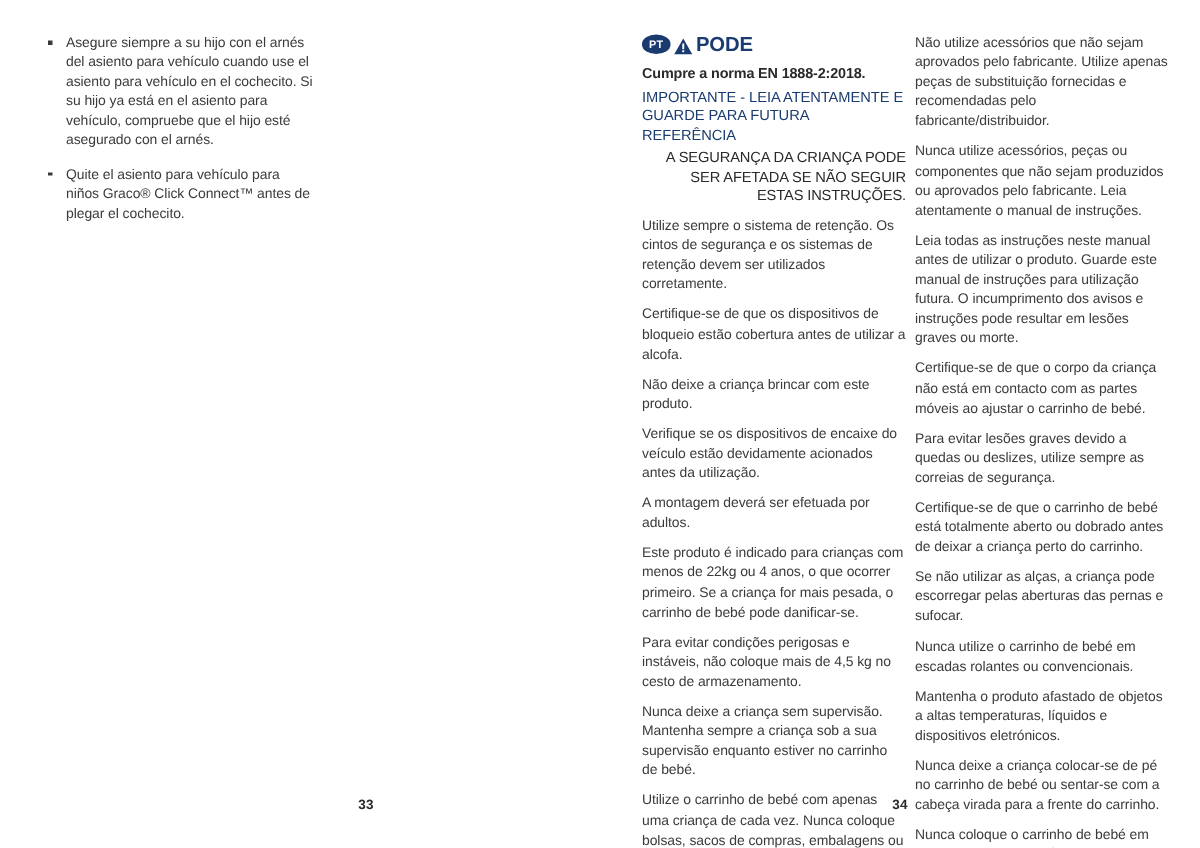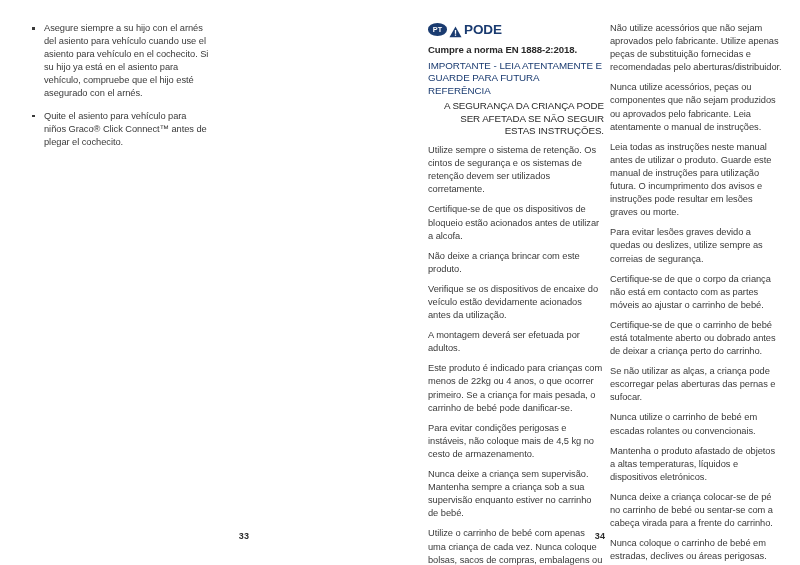--- a/index.html
+++ b/index.html
@@ -193,36 +193,36 @@
         </svg>
       </span>
       <span class="warn-word">PODE</span>
     </div>
 
     <p class="norm-line">Cumpre a norma EN 1888-2:2018.</p>
     <p class="heading-blue">IMPORTANTE - LEIA ATENTAMENTE E GUARDE PARA FUTURA REFERÊNCIA</p>
     <p class="heading-dark">A SEGURANÇA DA CRIANÇA PODE SER AFETADA SE NÃO SEGUIR ESTAS INSTRUÇÕES.</p>
 
     <p>Utilize sempre o sistema de retenção. Os cintos de segurança e os sistemas de retenção devem ser utilizados corretamente.</p>
-    <p>Certifique-se de que os dispositivos de bloqueio estão acionados antes de utilizar a alcofa.</p>
+    <p>Certifique-se de que os dispositivos de bloqueio estão cobertura antes de utilizar a alcofa.</p>
     <p>Não deixe a criança brincar com este produto.</p>
     <p>Verifique se os dispositivos de encaixe do veículo estão devidamente acionados antes da utilização.</p>
     <p>A montagem deverá ser efetuada por adultos.</p>
     <p>Este produto é indicado para crianças com menos de 22kg ou 4 anos, o que ocorrer primeiro. Se a criança for mais pesada, o carrinho de bebé pode danificar-se.</p>
     <p>Para evitar condições perigosas e instáveis, não coloque mais de 4,5 kg no cesto de armazenamento.</p>
     <p>Nunca deixe a criança sem supervisão. Mantenha sempre a criança sob a sua supervisão enquanto estiver no carrinho de bebé.</p>
     <p>Utilize o carrinho de bebé com apenas uma criança de cada vez. Nunca coloque bolsas, sacos de compras, embalagens ou acessórios na pega ou cobertura.</p>
   </div>
 
   <div class="col col-right">
-    <p>Não utilize acessórios que não sejam aprovados pelo fabricante. Utilize apenas peças de substituição fornecidas e recomendadas pelo aberturas/distribuidor.</p>
+    <p>Não utilize acessórios que não sejam aprovados pelo fabricante. Utilize apenas peças de substituição fornecidas e recomendadas pelo fabricante/distribuidor.</p>
     <p>Nunca utilize acessórios, peças ou componentes que não sejam produzidos ou aprovados pelo fabricante. Leia atentamente o manual de instruções.</p>
     <p>Leia todas as instruções neste manual antes de utilizar o produto. Guarde este manual de instruções para utilização futura. O incumprimento dos avisos e instruções pode resultar em lesões graves ou morte.</p>
+    <p>Certifique-se de que o corpo da criança não está em contacto com as partes móveis ao ajustar o carrinho de bebé.</p>
     <p>Para evitar lesões graves devido a quedas ou deslizes, utilize sempre as correias de segurança.</p>
-    <p>Certifique-se de que o corpo da criança não está em contacto com as partes móveis ao ajustar o carrinho de bebé.</p>
     <p>Certifique-se de que o carrinho de bebé está totalmente aberto ou dobrado antes de deixar a criança perto do carrinho.</p>
     <p>Se não utilizar as alças, a criança pode escorregar pelas aberturas das pernas e sufocar.</p>
     <p>Nunca utilize o carrinho de bebé em escadas rolantes ou convencionais.</p>
     <p>Mantenha o produto afastado de objetos a altas temperaturas, líquidos e dispositivos eletrónicos.</p>
     <p>Nunca deixe a criança colocar-se de pé no carrinho de bebé ou sentar-se com a cabeça virada para a frente do carrinho.</p>
     <p>Nunca coloque o carrinho de bebé em estradas, declives ou áreas perigosas.</p>
   </div>
 
   <div class="folio folio-right">34</div>
 

